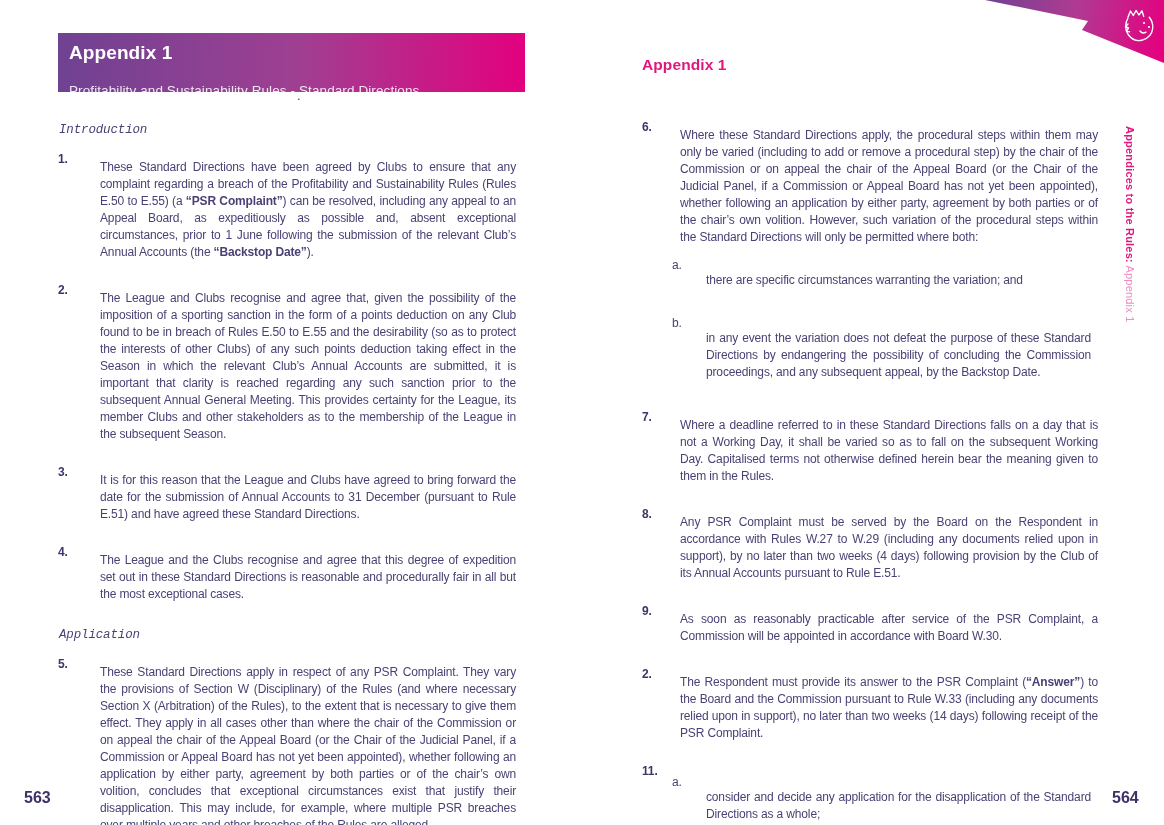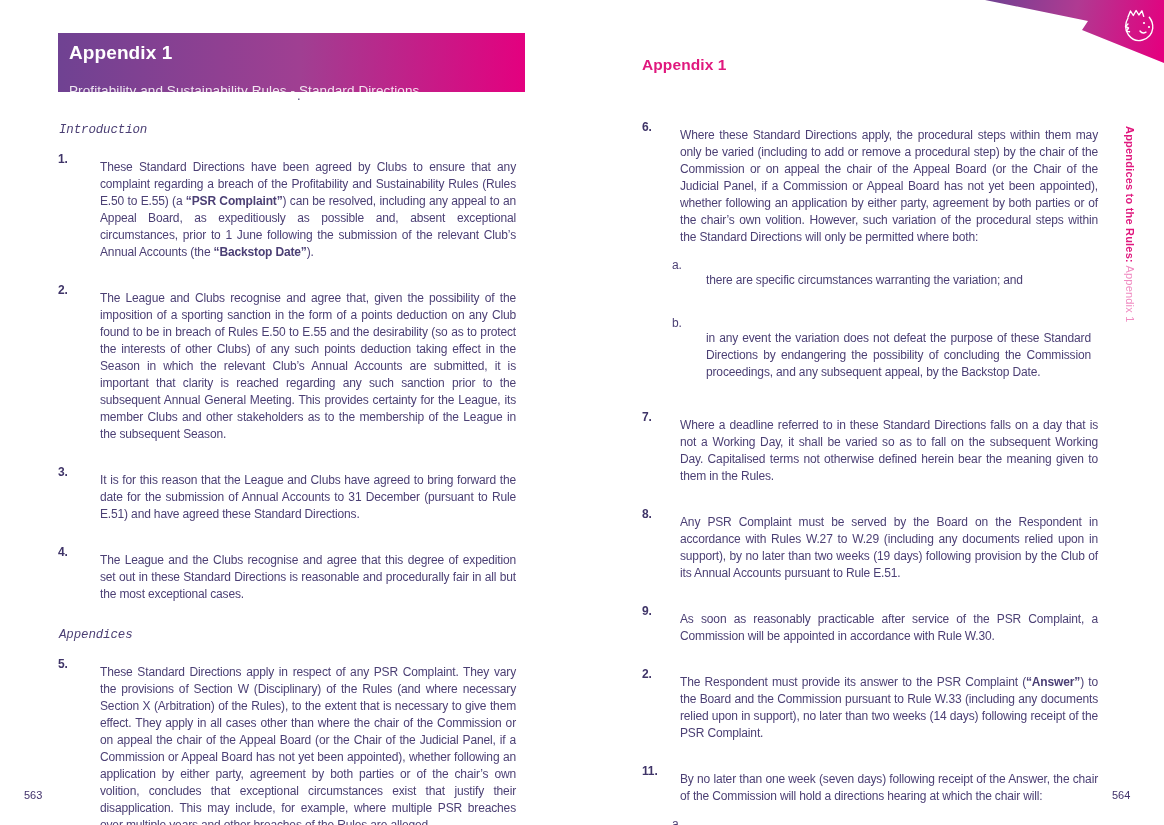--- a/index.html
+++ b/index.html
@@ -35,21 +35,21 @@
   .subitem .snum{flex:none;width:19px;}
   .subitem p{flex:1;margin:15px;text-align:justify;}
   
   .side-tab{
     position:absolute;left:1124px;top:126px;writing-mode:vertical-rl;
     font-size:11px;letter-spacing:.2px;white-space:nowrap;
   }
   .side-tab .bold{font-weight:bold;color:#e0187e;}
   .side-tab .light{color:#f08cc2;}
   
-  .pgnum{position:absolute;top:789px;font-size:11px;font-weight:normal;color:#40306a;}
+  .pgnum{position:absolute;top:789px;font-size:16px;font-weight:bold;color:#40306a;}
   .pgnum-left{left:24px;}
   .pgnum-right{left:1112px;}
 </style>
 </head>
 <body>
 
 <svg class="corner-svg" width="184" height="66" viewBox="980 0 184 66" xmlns="http://www.w3.org/2000/svg">
   <defs>
     <linearGradient id="ribbonGrad" gradientUnits="userSpaceOnUse" x1="985" y1="0" x2="1164" y2="40">
       <stop offset="0" stop-color="#6f4292"></stop>
@@ -96,21 +96,21 @@
           <p>It is for this reason that the League and Clubs have agreed to bring forward the date for the submission of Annual Accounts to 31 December (pursuant to Rule E.51) and have agreed these Standard Directions.</p>
         </div>
     </div>
     <div class="item">
       <span class="num">4.</span>
       <div class="body">
           <p>The League and the Clubs recognise and agree that this degree of expedition set out in these Standard Directions is reasonable and procedurally fair in all but the most exceptional cases.</p>
         </div>
     </div>
 
-    <div class="sec-heading">Appendices</div>
+    <div class="sec-heading">Application</div>
 
     <div class="item">
       <span class="num">5.</span>
       <div class="body">
           <p>These Standard Directions apply in respect of any PSR Complaint. They vary the provisions of Section W (Disciplinary) of the Rules (and where necessary Section X (Arbitration) of the Rules), to the extent that is necessary to give them effect. They apply in all cases other than where the chair of the Commission or on appeal the chair of the Appeal Board (or the Chair of the Judicial Panel, if a Commission or Appeal Board has not yet been appointed), whether following an application by either party, agreement by both parties or of the chair’s own volition, concludes that exceptional circumstances exist that justify their disapplication. This may include, for example, where multiple PSR breaches over multiple years and other breaches of the Rules are alleged.</p>
         </div>
     </div>
   </div>
 
   <div class="pgnum pgnum-left">563</div>
@@ -140,39 +140,38 @@
       <span class="num">7.</span>
       <div class="body">
           <p>Where a deadline referred to in these Standard Directions falls on a day that is not a Working Day, it shall be varied so as to fall on the subsequent Working Day. Capitalised terms not otherwise defined herein bear the meaning given to them in the Rules.</p>
         </div>
     </div>
 
 
     <div class="item">
       <span class="num">8.</span>
       <div class="body">
-          <p>Any PSR Complaint must be served by the Board on the Respondent in accordance with Rules W.27 to W.29 (including any documents relied upon in support), by no later than two weeks (19 days) following provision by the Club of its Annual Accounts pursuant to Rule E.51.</p>
+          <p>Any PSR Complaint must be served by the Board on the Respondent in accordance with Rules W.27 to W.29 (including any documents relied upon in support), by no later than two weeks (4 days) following provision by the Club of its Annual Accounts pursuant to Rule E.51.</p>
         </div>
     </div>
     <div class="item">
       <span class="num">9.</span>
       <div class="body">
-          <p>As soon as reasonably practicable after service of the PSR Complaint, a Commission will be appointed in accordance with Rule W.30.</p>
+          <p>As soon as reasonably practicable after service of the PSR Complaint, a Commission will be appointed in accordance with Board W.30.</p>
         </div>
     </div>
     <div class="item">
       <span class="num">2.</span>
       <div class="body">
           <p>The Respondent must provide its answer to the PSR Complaint (<b>“Answer”</b>) to the Board and the Commission pursuant to Rule W.33 (including any documents relied upon in support), no later than two weeks (14 days) following receipt of the PSR Complaint.</p>
         </div>
     </div>
     <div class="item">
       <span class="num">11.</span>
       <div class="body">
-        <p>By no later than one week (seven days) following receipt of the Answer, the chair of the Commission will hold a directions hearing at which the chair will:</p>
         <div class="subitem">
           <span class="snum">a.</span>
           <p>consider and decide any application for the disapplication of the Standard Directions as a whole;</p>
         </div>
       </div>
     </div>
   </div>
 
   <div class="side-tab">
     <span class="bold">Appendices to the Rules:</span><span class="light"> Appendix 1</span>

